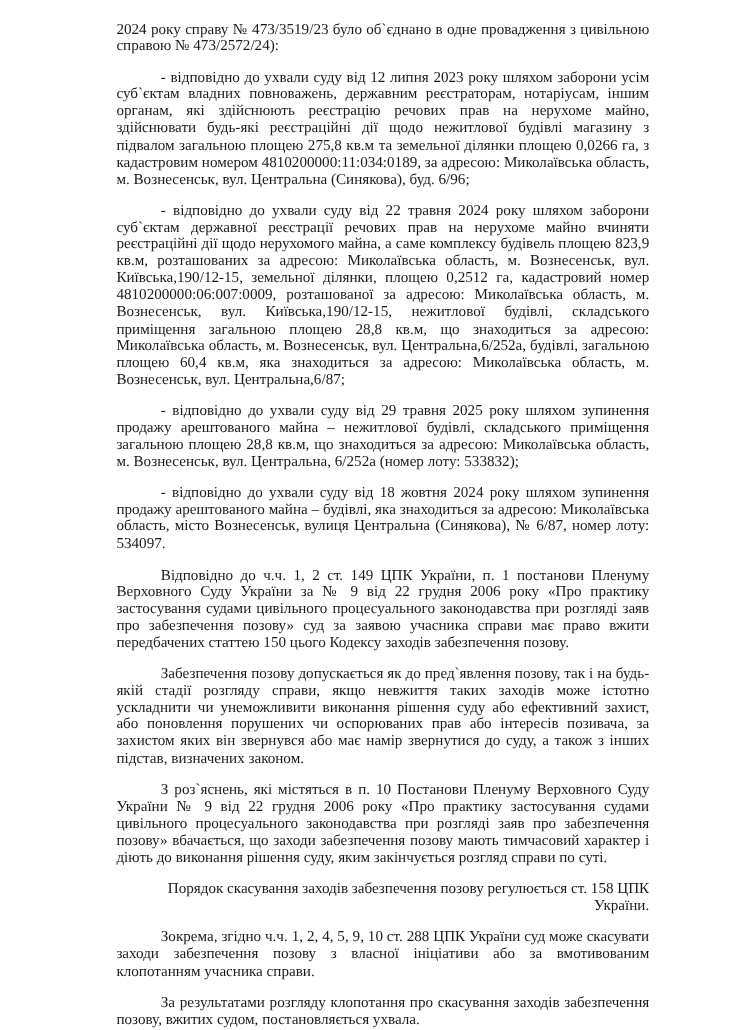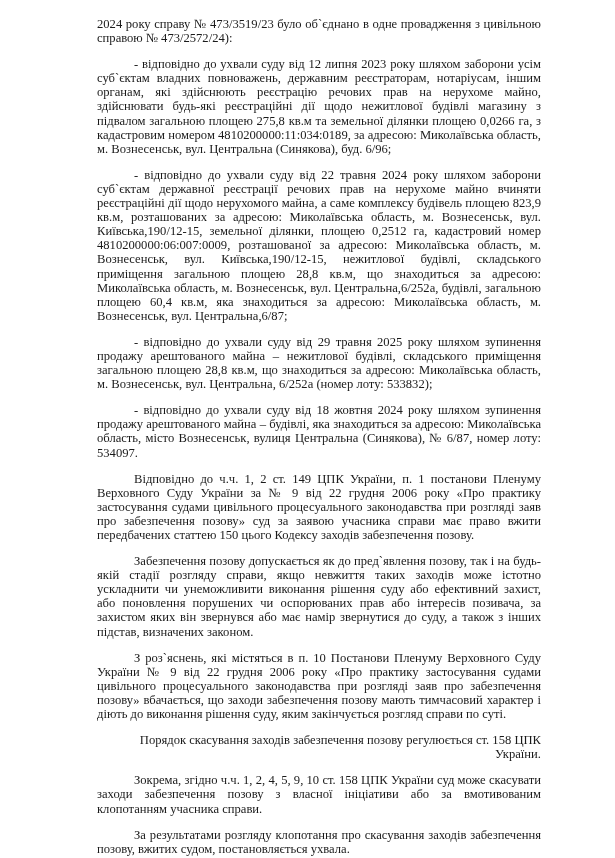--- a/index.html
+++ b/index.html
@@ -24,16 +24,16 @@
 <div class="page">
   <p class="p">2024 року справу № 473/3519/23 було об`єднано в одне провадження з цивільною справою № 473/2572/24):</p>
   <p class="p ind">- відповідно до ухвали суду від 12 липня 2023 року шляхом заборони усім суб`єктам владних повноважень, державним реєстраторам, нотаріусам, іншим органам, які здійснюють реєстрацію речових прав на нерухоме майно, здійснювати будь-які реєстраційні дії щодо нежитлової будівлі магазину з підвалом загальною площею 275,8 кв.м та земельної ділянки площею 0,0266 га, з кадастровим номером 4810200000:11:034:0189, за адресою: Миколаївська область, м. Вознесенськ, вул. Центральна (Синякова), буд. 6/96;</p>
   <p class="p ind">- відповідно до ухвали суду від 22 травня 2024 року шляхом заборони суб`єктам державної реєстрації речових прав на нерухоме майно вчиняти реєстраційні дії щодо нерухомого майна, а саме комплексу будівель площею 823,9 кв.м, розташованих за адресою: Миколаївська область, м. Вознесенськ, вул. Київська,190/12-15, земельної ділянки, площею 0,2512 га, кадастровий номер 4810200000:06:007:0009, розташованої за адресою: Миколаївська область, м. Вознесенськ, вул. Київська,190/12-15, нежитлової будівлі, складського приміщення загальною площею 28,8 кв.м, що знаходиться за адресою: Миколаївська область, м. Вознесенськ, вул. Центральна,6/252а, будівлі, загальною площею 60,4 кв.м, яка знаходиться за адресою: Миколаївська область, м. Вознесенськ, вул. Центральна,6/87;</p>
   <p class="p ind">- відповідно до ухвали суду від 29 травня 2025 року шляхом зупинення продажу арештованого майна – нежитлової будівлі, складського приміщення загальною площею 28,8 кв.м, що знаходиться за адресою: Миколаївська область, м. Вознесенськ, вул. Центральна, 6/252а (номер лоту: 533832);</p>
   <p class="p ind">- відповідно до ухвали суду від 18 жовтня 2024 року шляхом зупинення продажу арештованого майна – будівлі, яка знаходиться за адресою: Миколаївська область, місто Вознесенськ, вулиця Центральна (Синякова), № 6/87, номер лоту: 534097.</p>
   <p class="p ind">Відповідно до ч.ч. 1, 2 ст. 149 ЦПК України, п. 1 постанови Пленуму Верховного Суду України за № 9 від 22 грудня 2006 року «Про практику застосування судами цивільного процесуального законодавства при розгляді заяв про забезпечення позову» суд за заявою учасника справи має право вжити передбачених статтею 150 цього Кодексу заходів забезпечення позову.</p>
   <p class="p ind">Забезпечення позову допускається як до пред`явлення позову, так і на будь-якій стадії розгляду справи, якщо невжиття таких заходів може істотно ускладнити чи унеможливити виконання рішення суду або ефективний захист, або поновлення порушених чи оспорюваних прав або інтересів позивача, за захистом яких він звернувся або має намір звернутися до суду, а також з інших підстав, визначених законом.</p>
   <p class="p ind">З роз`яснень, які містяться в п. 10 Постанови Пленуму Верховного Суду України № 9 від 22 грудня 2006 року «Про практику застосування судами цивільного процесуального законодавства при розгляді заяв про забезпечення позову» вбачається, що заходи забезпечення позову мають тимчасовий характер і діють до виконання рішення суду, яким закінчується розгляд справи по суті.</p>
   <p class="p ind left">Порядок скасування заходів забезпечення позову регулюється ст. 158 ЦПК України.</p>
-  <p class="p ind">Зокрема, згідно ч.ч. 1, 2, 4, 5, 9, 10 ст. 158 ЦПК України суд може скасувати заходи забезпечення позову з власної ініціативи або за вмотивованим клопотанням учасника справи.</p>
+  <p class="p ind">Зокрема, згідно ч.ч. 1, 2, 4, 5, 9, 10 ст. 288 ЦПК України суд може скасувати заходи забезпечення позову з власної ініціативи або за вмотивованим клопотанням учасника справи.</p>
   <p class="p ind">За результатами розгляду клопотання про скасування заходів забезпечення позову, вжитих судом, постановляється ухвала.</p>
   <p class="p ind">Ухвала суду про скасування заходів забезпечення позову, вжитих судом, або про відмову в скасуванні забезпечення позову може бути оскаржена.</p>
 </div>
 
 </body></html>

